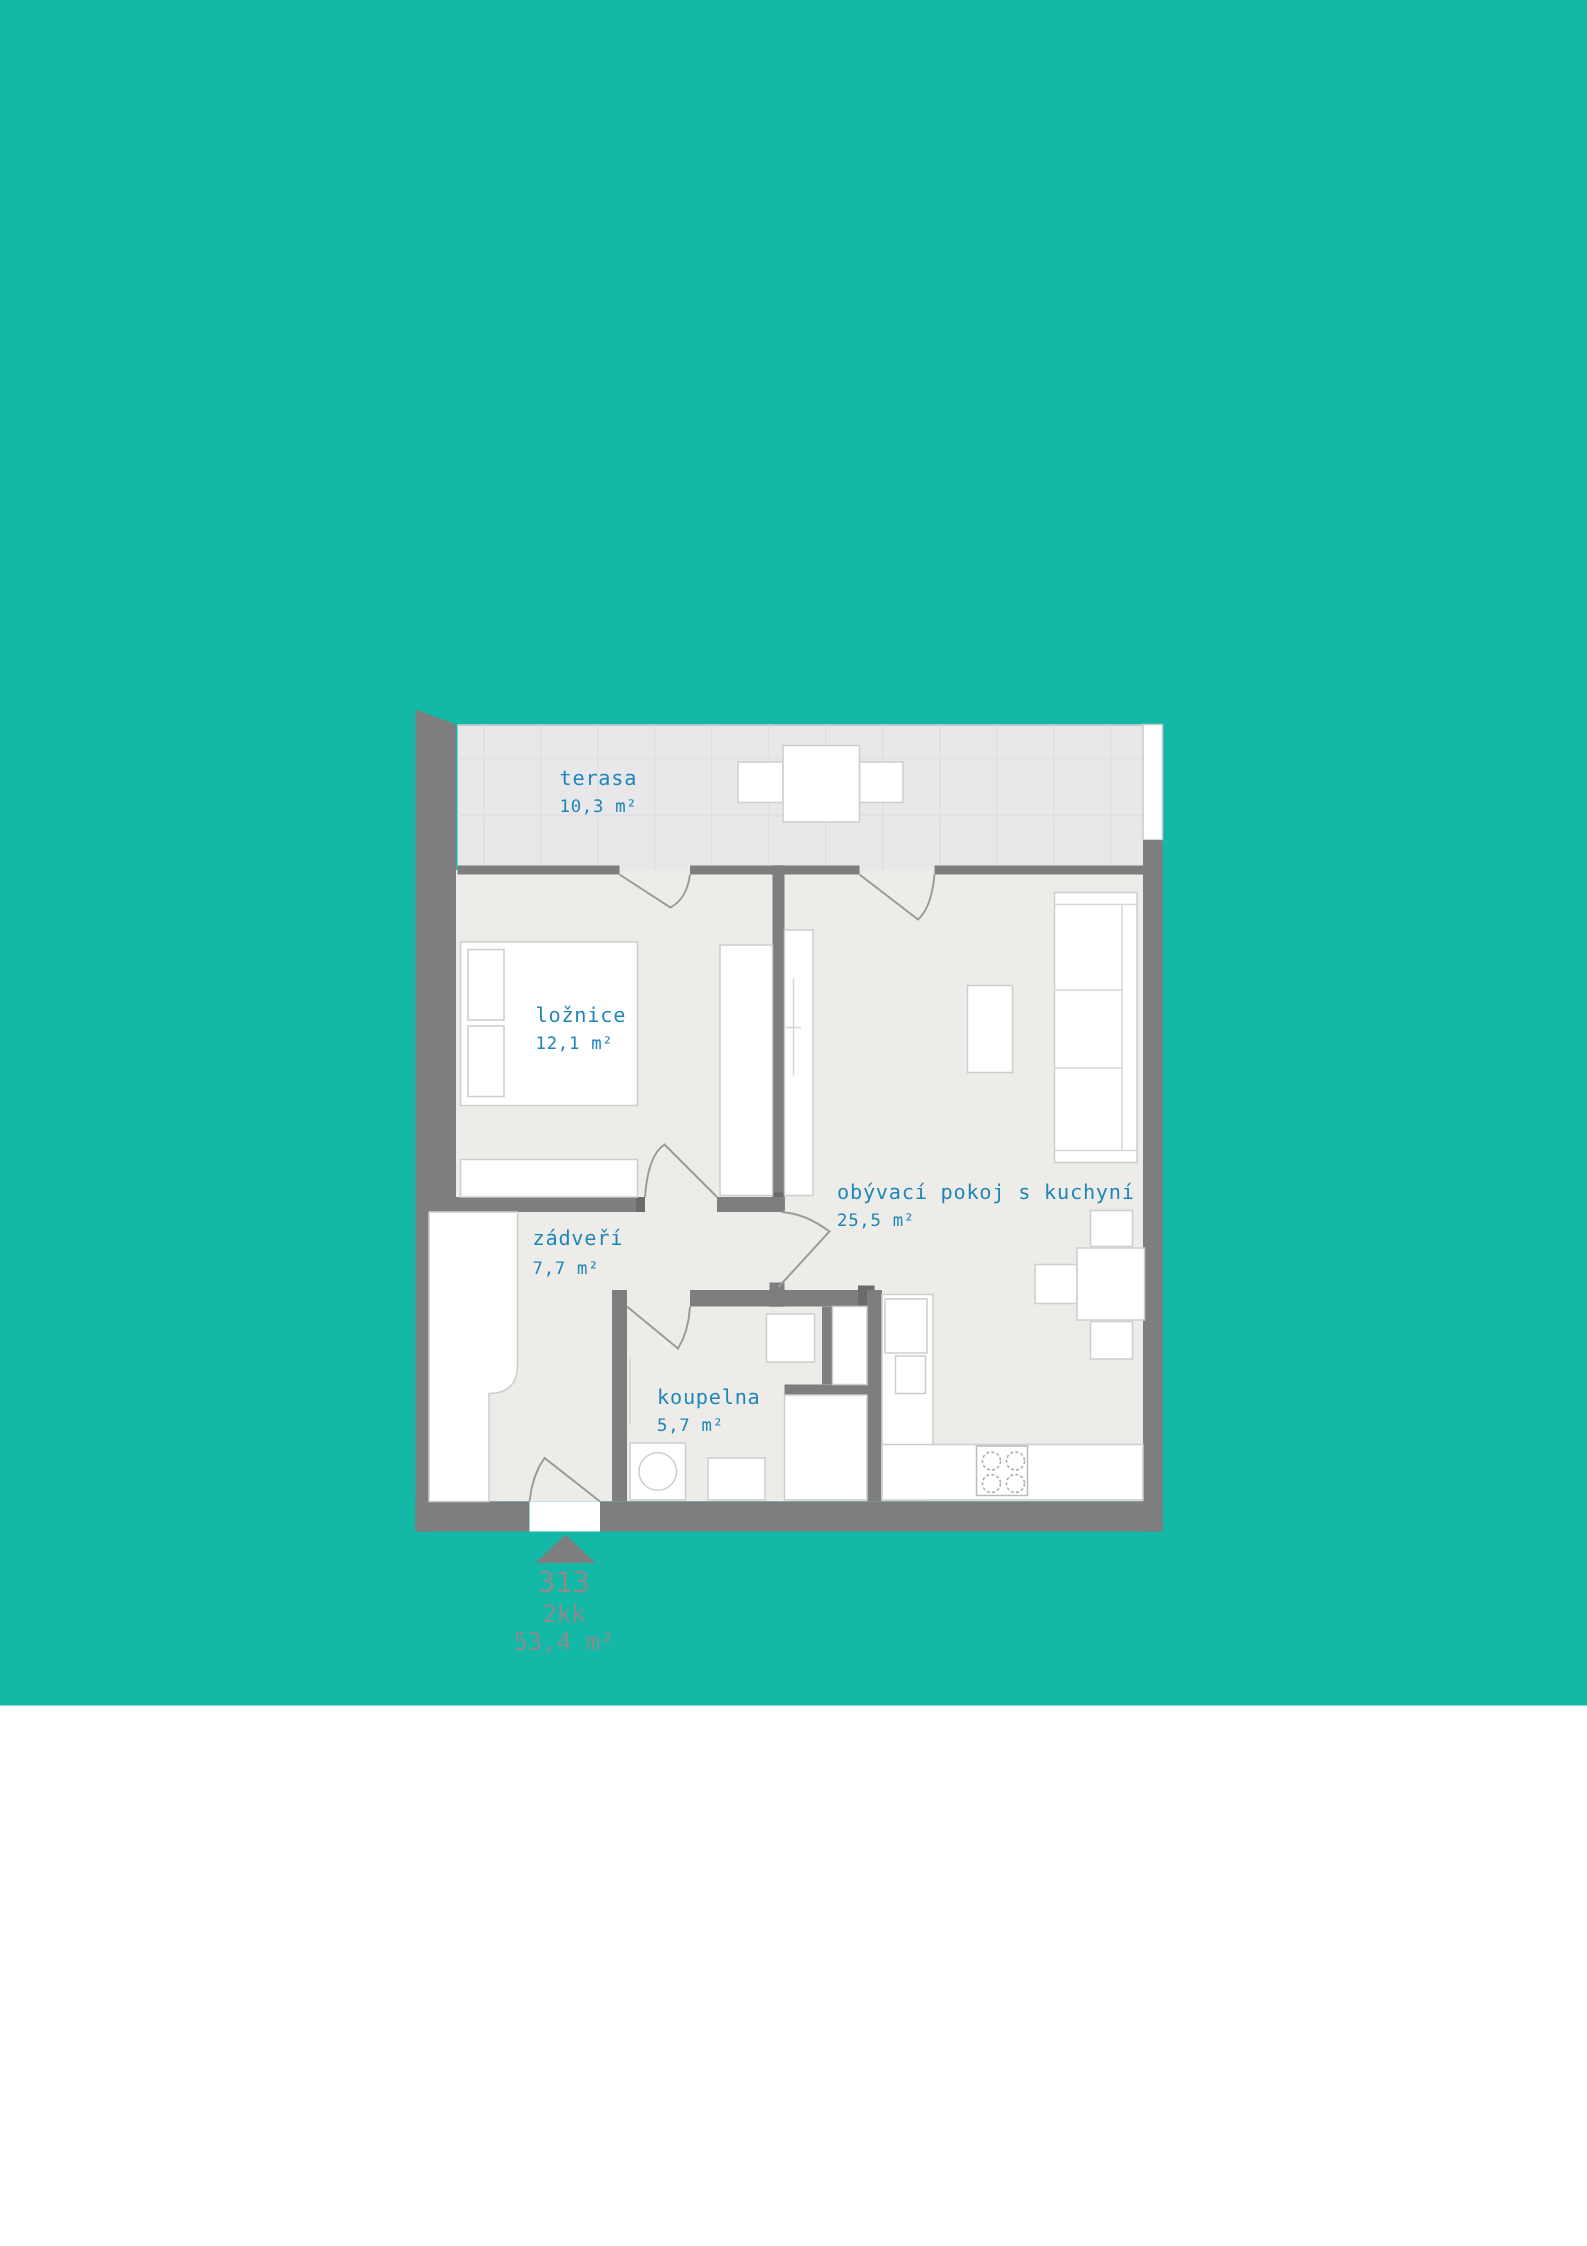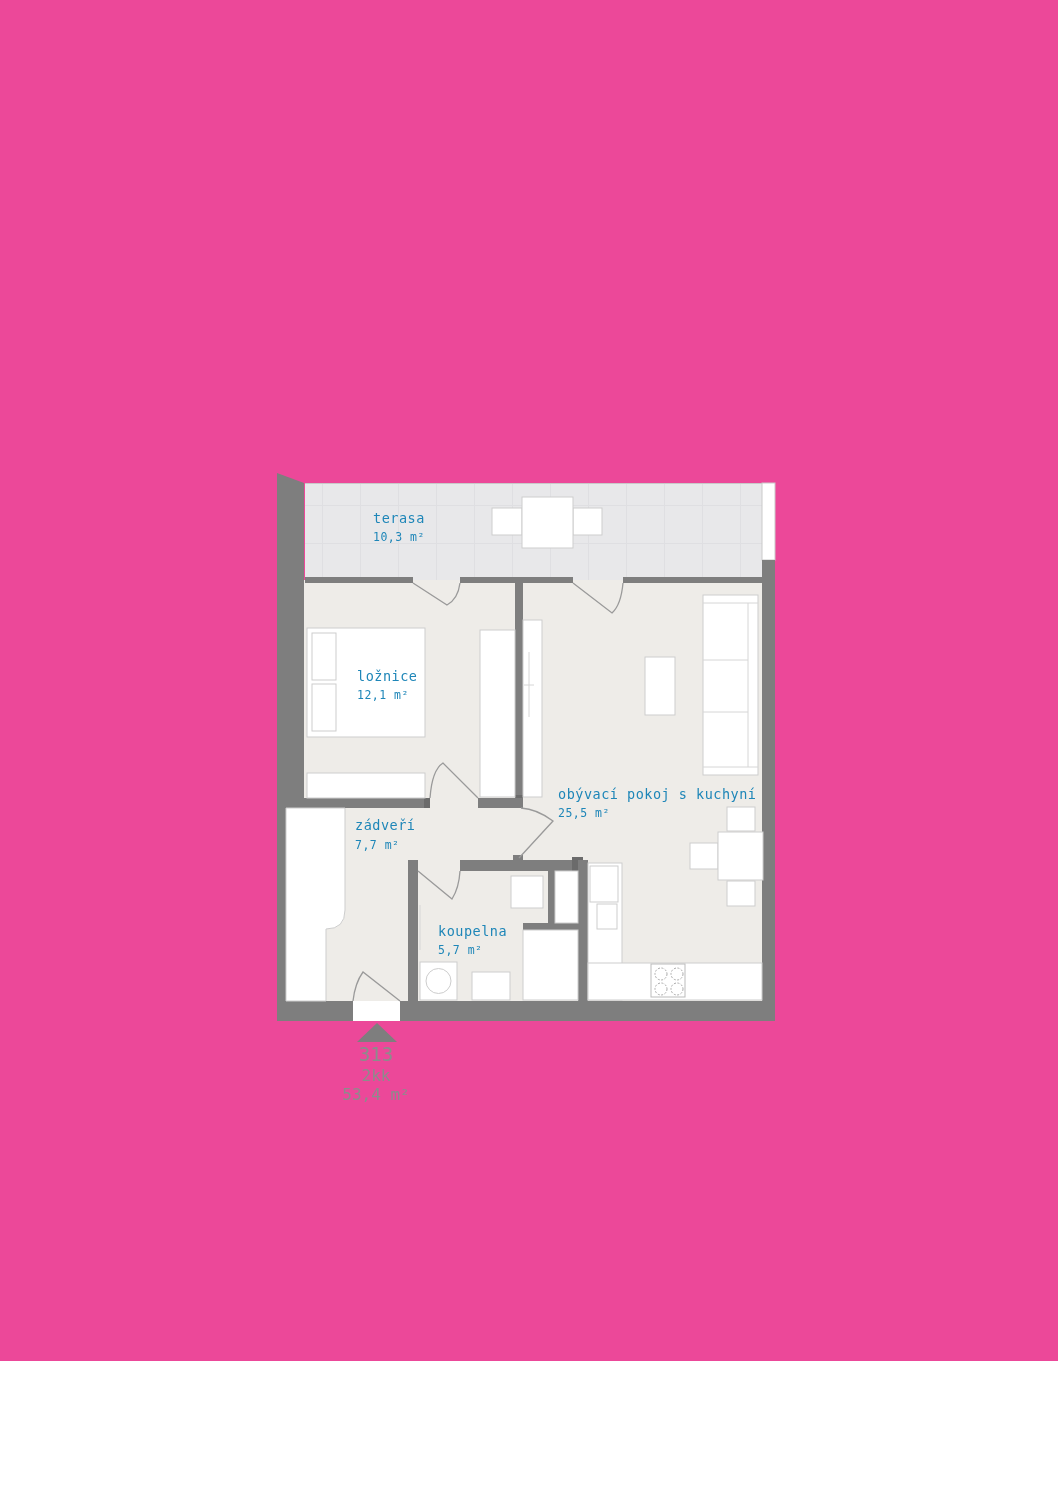--- a/index.html
+++ b/index.html
@@ -6,22 +6,22 @@
     margin: 0;
     padding: 0;
     background: #ffffff;
     width: 1058px;
     height: 1497px;
     font-family: "DejaVu Sans Mono", monospace;
   }
   .page {
     position: relative;
     width: 1058px;
-    height: 1361px;
-    background: #ec4899;
+    height: 1137px;
+    background: #14b8a6;
     overflow: hidden;
   }
   svg { display: block; }
   .room-name {
     fill: #1e86b8;
     font-size: 13.5px;
     letter-spacing: 0.5px;
     font-family: "DejaVu Sans Mono", monospace;
   }
   .room-area {

